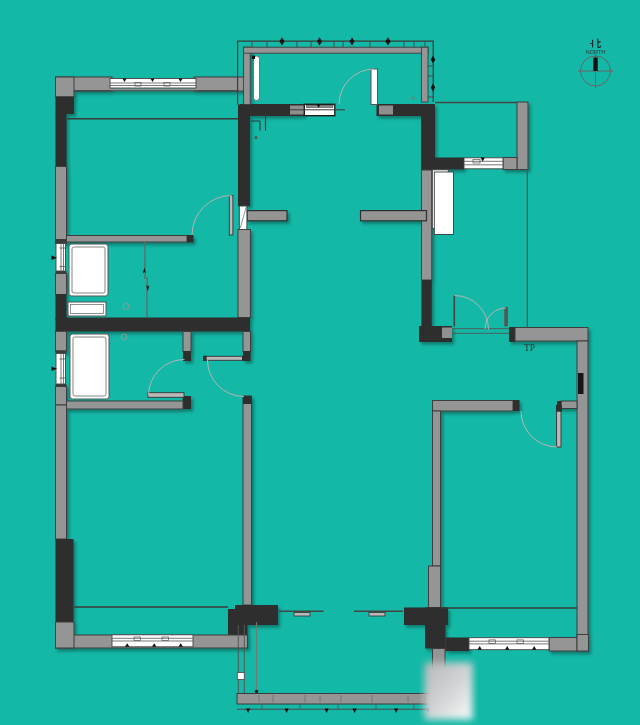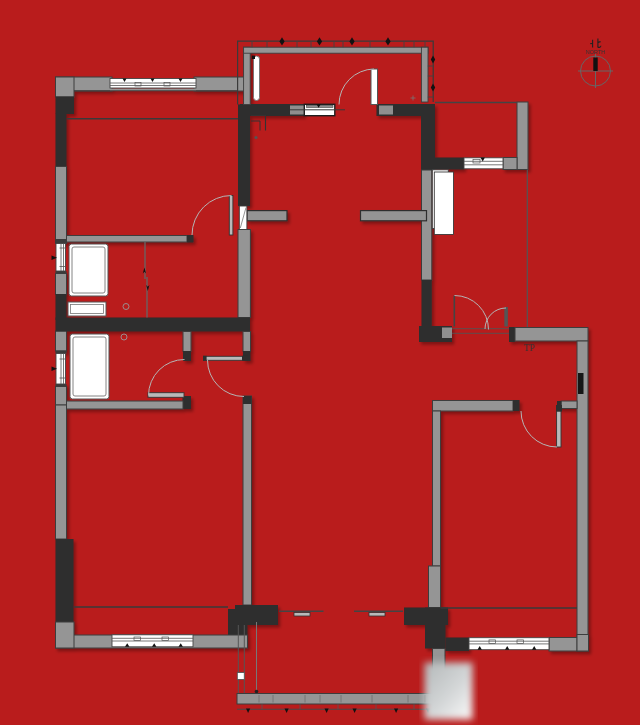--- a/index.html
+++ b/index.html
@@ -1,16 +1,16 @@
 <!DOCTYPE html>
 <html><head>
 <meta charset="utf-8">
 <style>
 html,body{margin:0;padding:0;background:#ffffff;}
-#page{width:640px;height:725px;position:relative;background:#b91c1c;font-family:"Liberation Sans",sans-serif;}
+#page{width:640px;height:725px;position:relative;background:#14b8a6;font-family:"Liberation Sans",sans-serif;}
 svg{position:absolute;left:0;top:0;}
 </style>
 </head>
 <body>
 <div id="page">
 <svg width="640" height="725" viewBox="0 0 640 725">
 <defs>
 <filter id="ws" x="-20%" y="-20%" width="140%" height="140%">
 <feDropShadow dx="2.2" dy="2.6" stdDeviation="1.4" flood-color="#000" flood-opacity="0.32"></feDropShadow>
 </filter>

